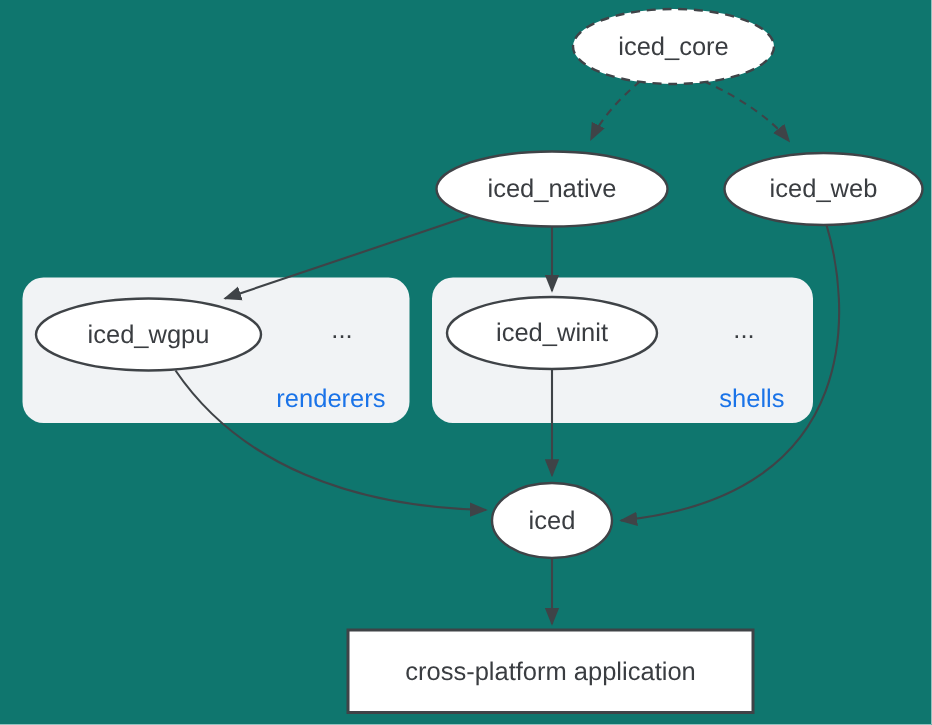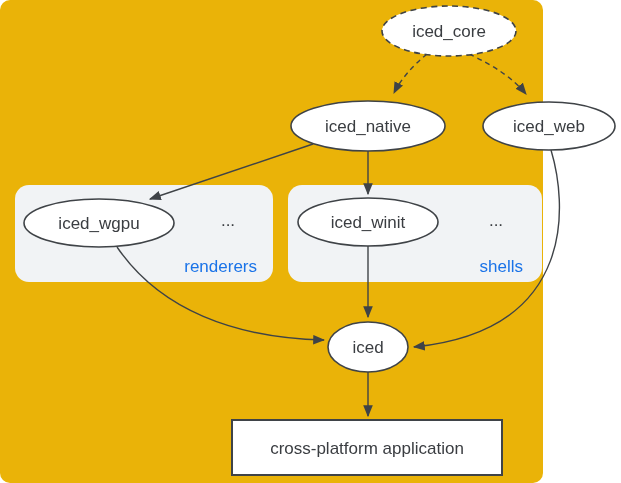--- a/index.html
+++ b/index.html
@@ -6,24 +6,23 @@
     margin: 0;
     padding: 0;
     background: #ffffff;
     width: 621px;
     height: 483px;
     overflow: hidden;
     font-family: "Liberation Sans", sans-serif;
   }
   .canvas {
     position: relative;
-    width: 543px;
+    width: 621px;
     height: 483px;
-    background: #eab308;
-    border-radius: 10px;
+    background: #0f766e;
   }
   svg { display: block; }
   .group-rect {
     fill: #f1f3f5;
     stroke: none;
   }
   .edge {
     fill: none;
     stroke: #3f4347;
     stroke-width: 1.4;

